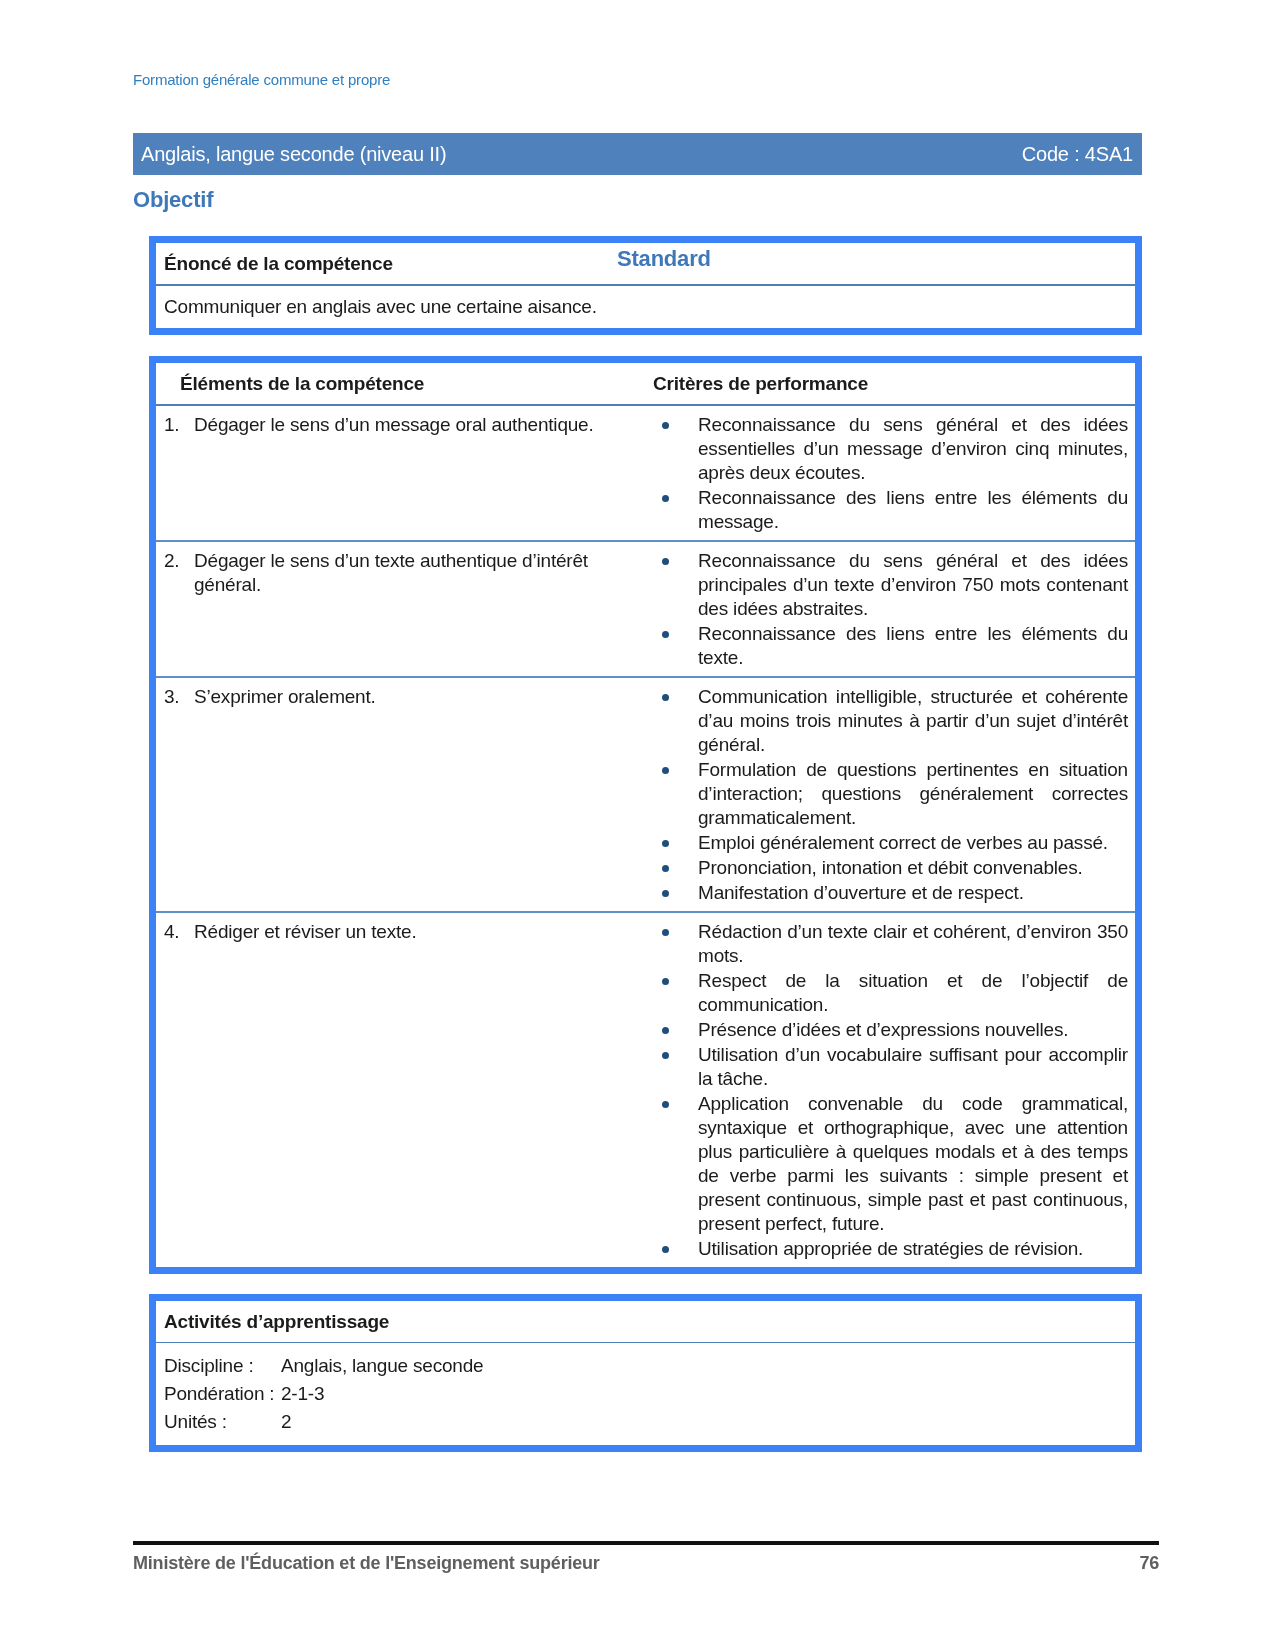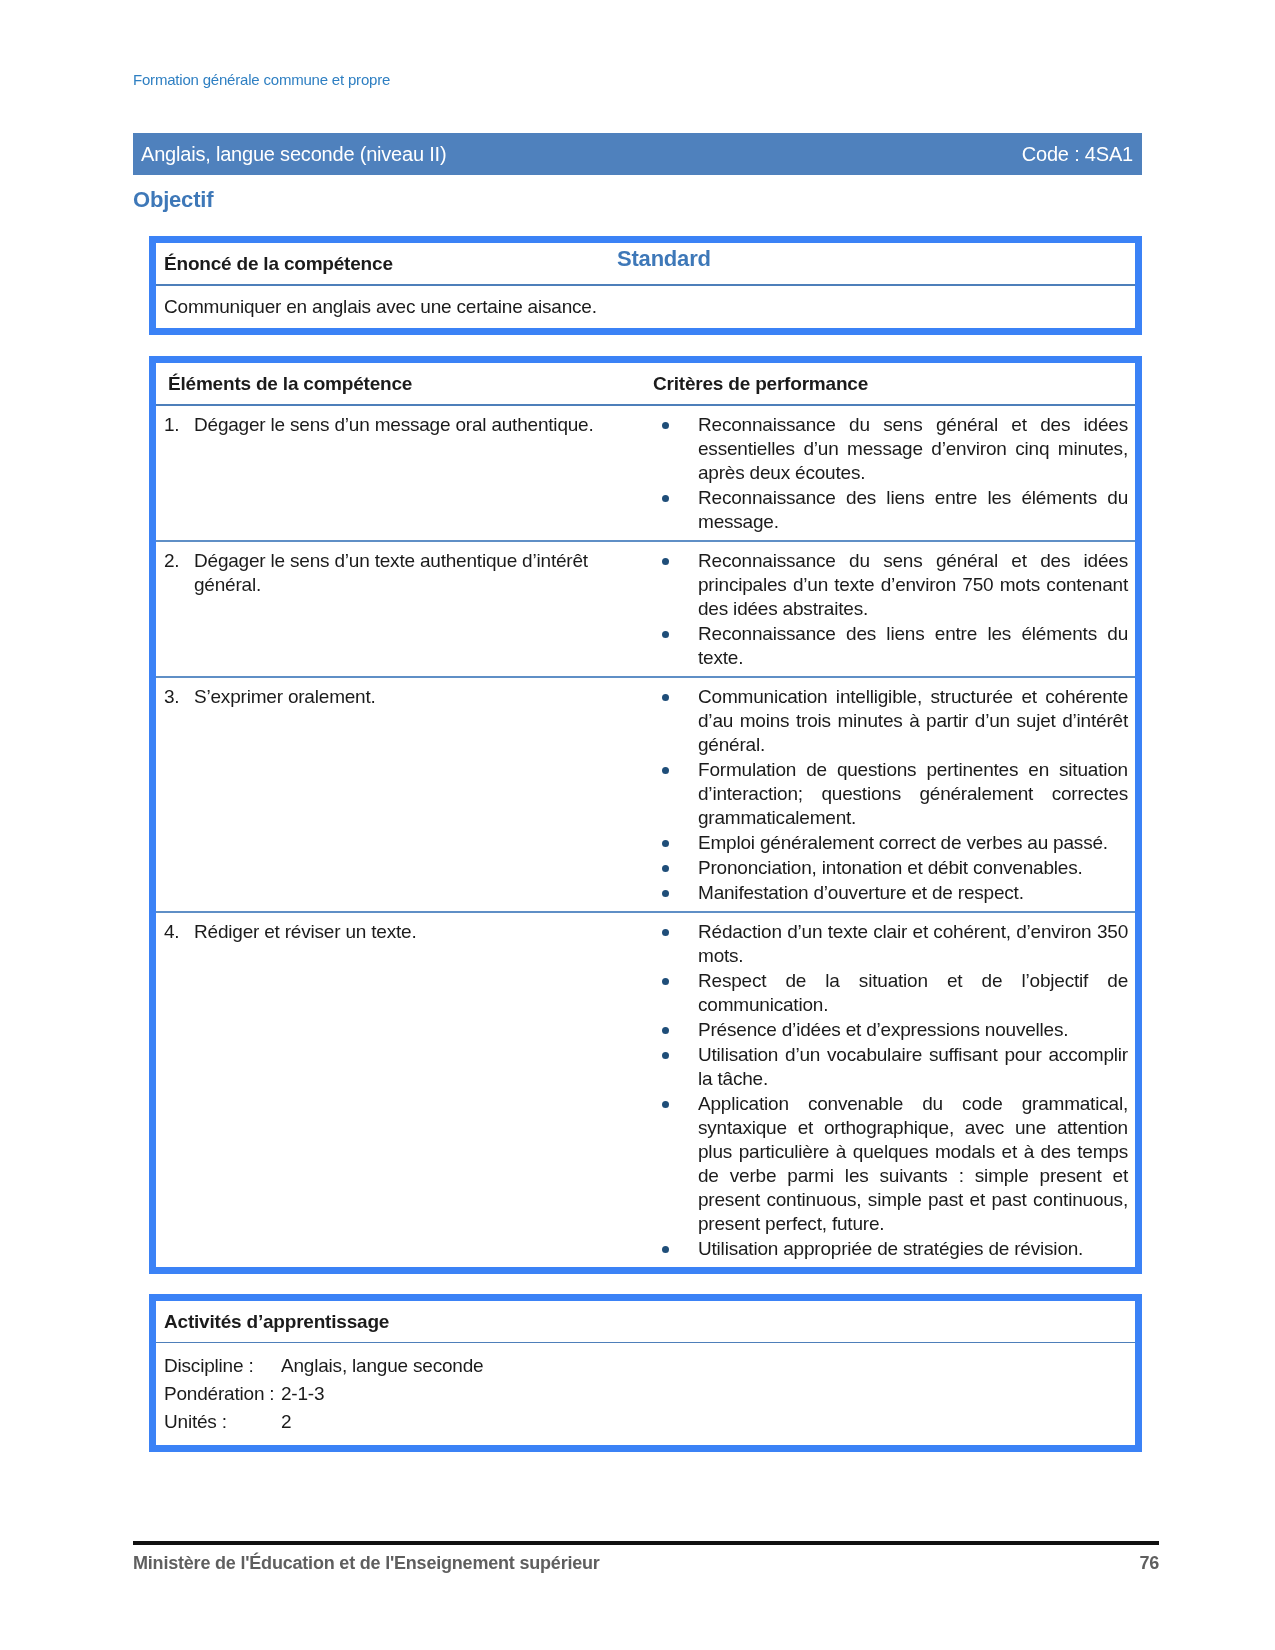--- a/index.html
+++ b/index.html
@@ -47,21 +47,21 @@
     font-weight: bold;
     padding: 9px 8px 8px 8px;
     border-bottom: 2px solid #4e7fba;
   }
   .box-body { padding: 9px 8px 9px 8px; }
 
   .enonce-box { margin-top: 18px; }
 
   .comp-table { margin-top: 21px; }
   .comp-header { display: flex; font-weight: bold; padding: 9px 0 8px 0; border-bottom: 2px solid #4e7fba; }
-  .comp-header .h-left { width: 497px; padding-left: 12px; }
+  .comp-header .h-left { width: 497px; padding-left: 24px; }
   .comp-header .h-right { flex: 1; }
 
   .comp-row { display: flex; padding: 7px 0 5px 0; }
   .comp-row + .comp-row { border-top: 2px solid #5f8fc6; }
   .cell-left { width: 497px; padding-left: 8px; padding-right: 30px; display: flex; align-items: flex-start; }
   .cell-left .num { width: 30px; flex: none; }
   .cell-left .el-text { flex: 1; }
   .cell-right { flex: 1; padding-right: 7px; }
 
   ul.criteria { list-style: none; }

